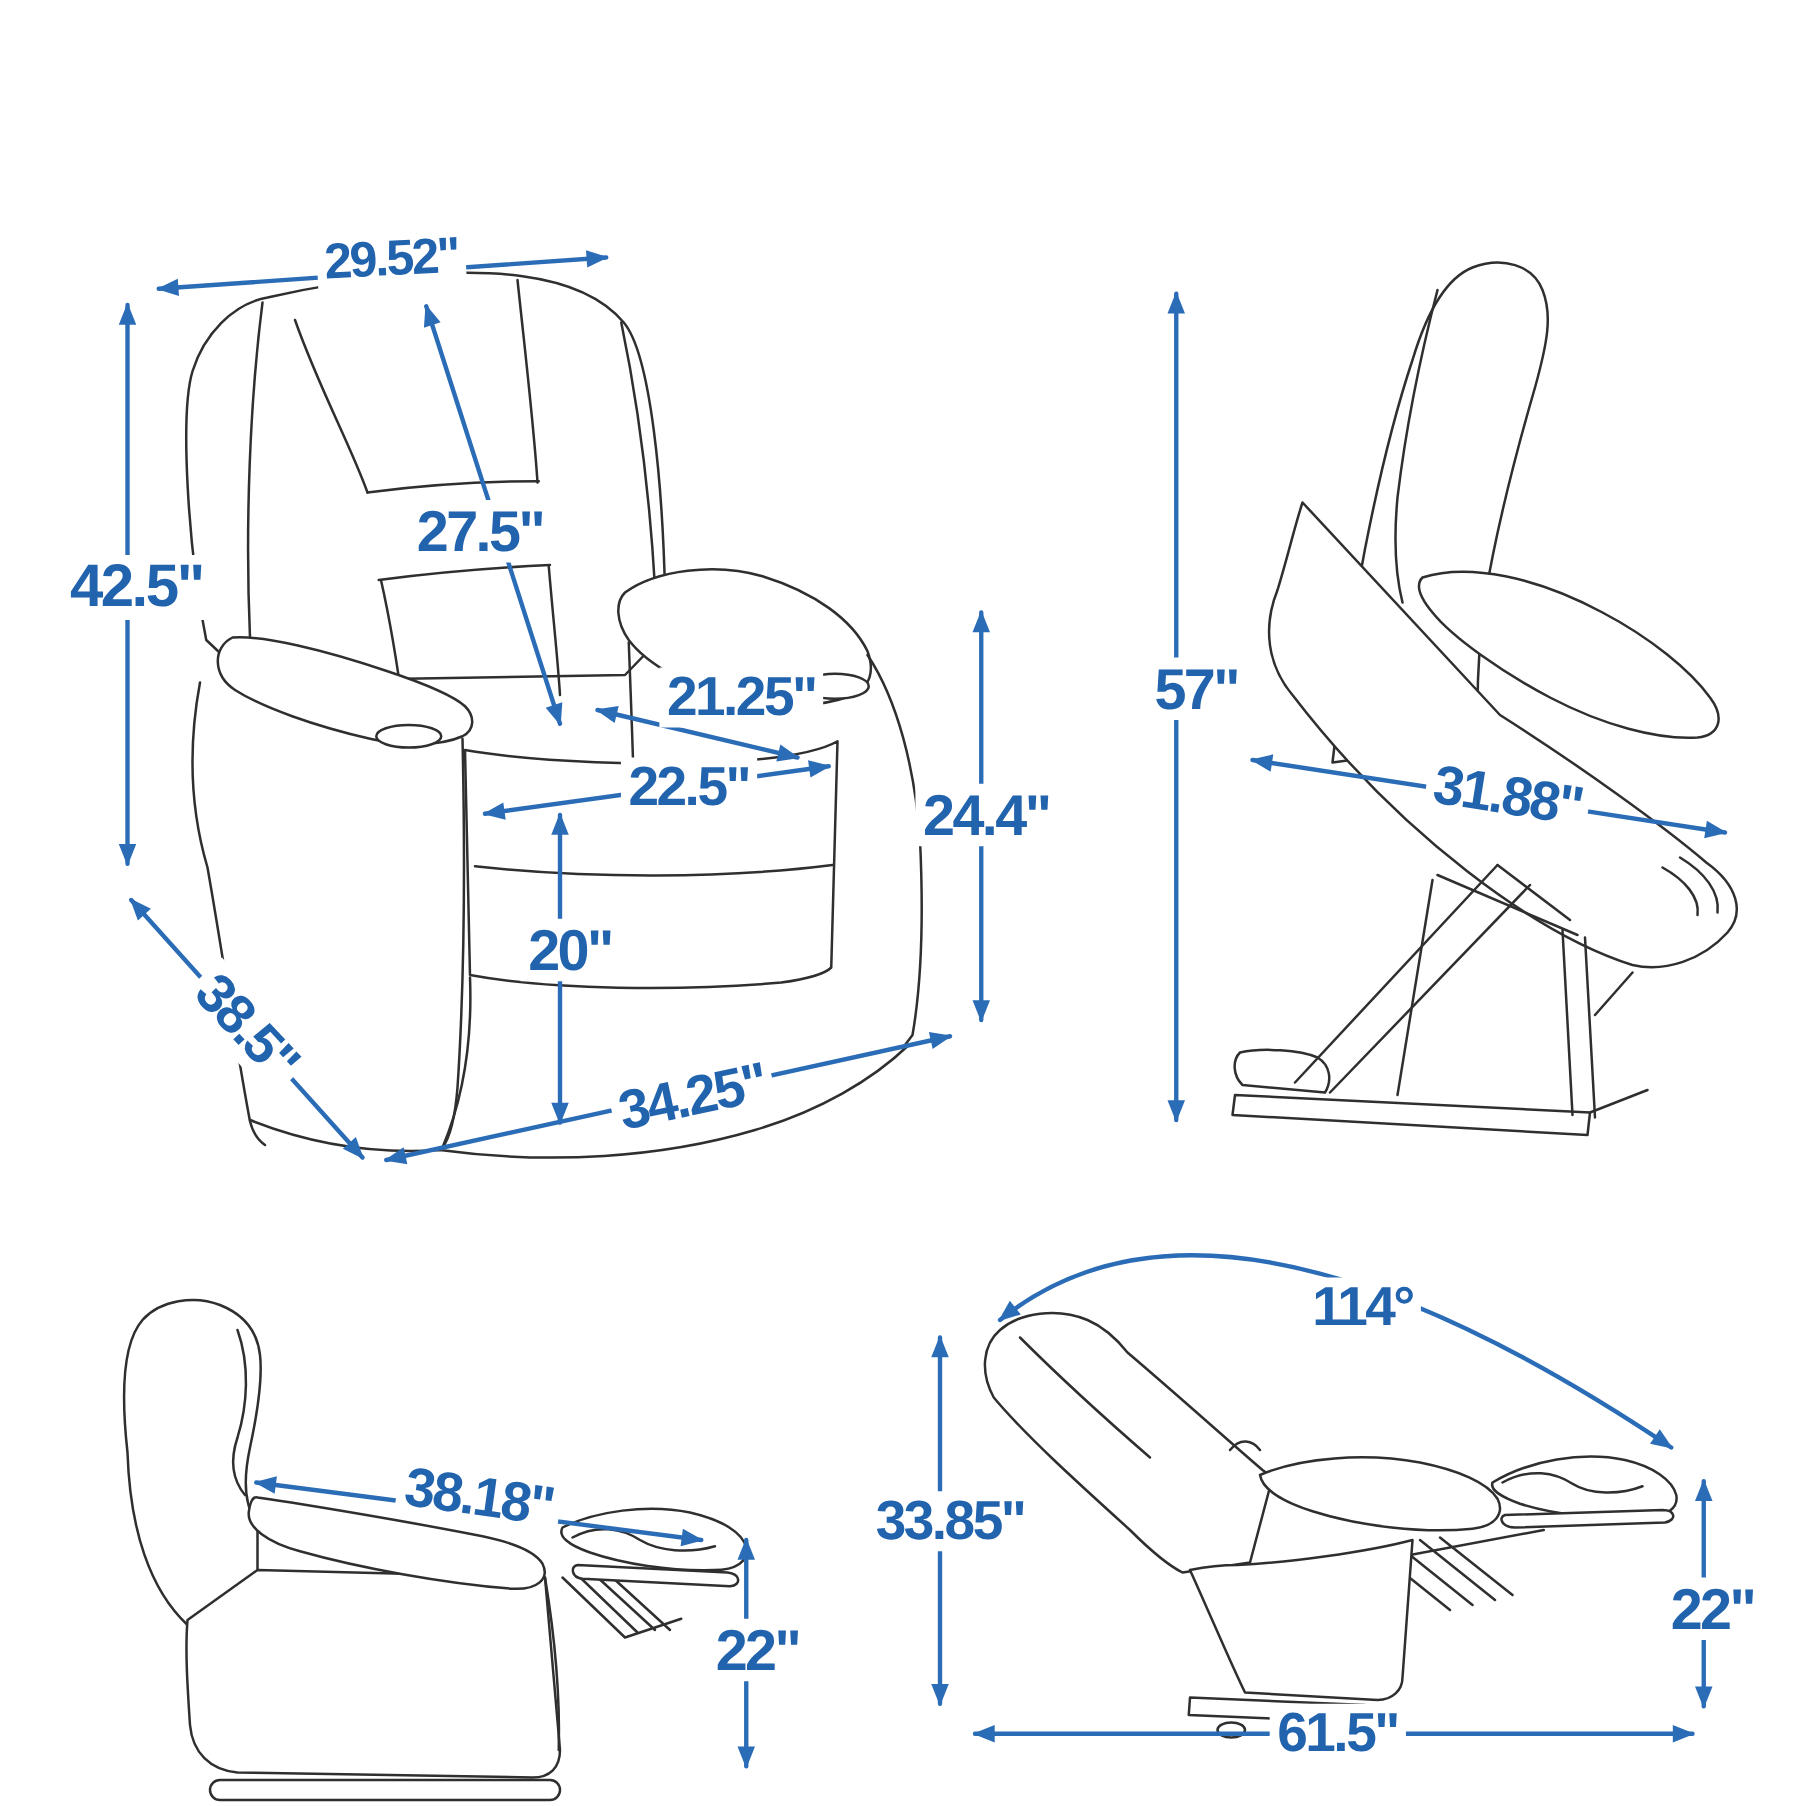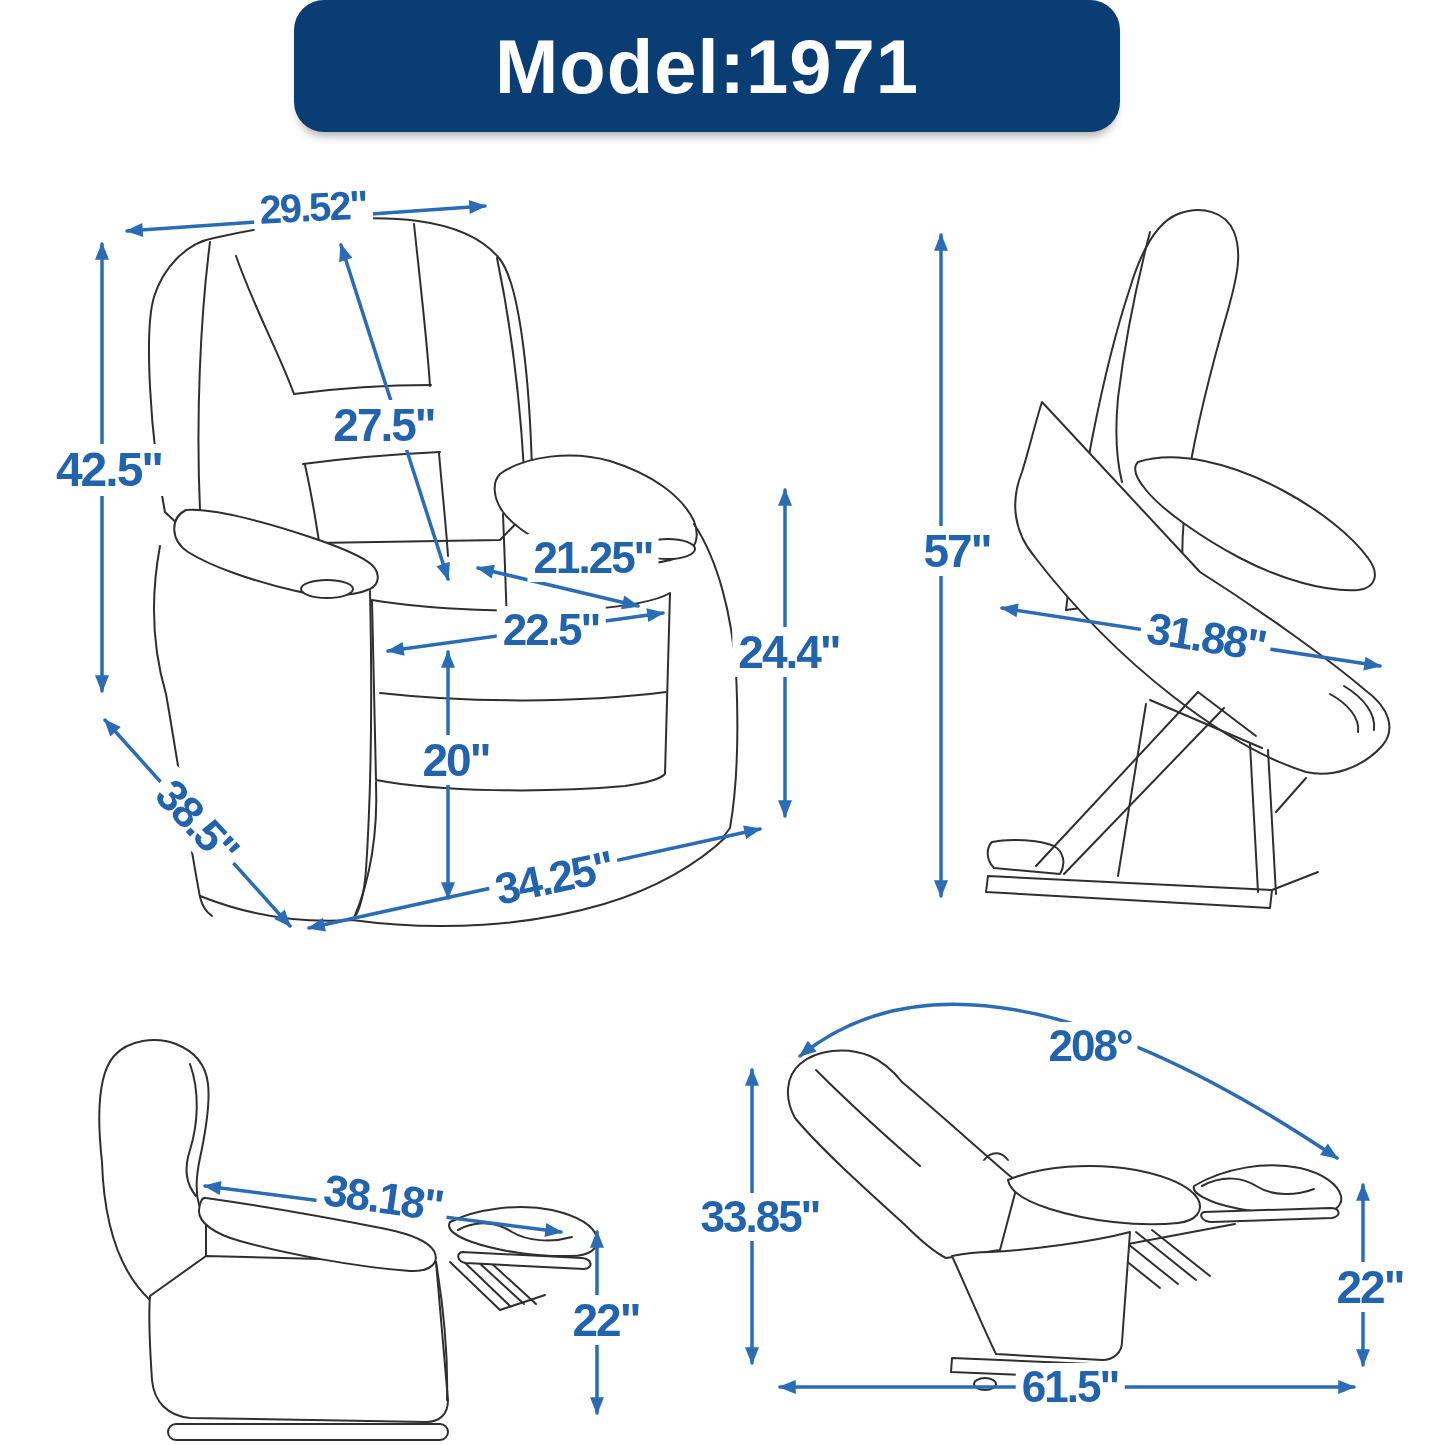--- a/index.html
+++ b/index.html
@@ -18,23 +18,20 @@
     background:#ffffff;color:#2263ae;font-weight:bold;line-height:1;
     padding:2px 6px;white-space:nowrap;letter-spacing:-2px;font-size:44px;
   }
   .fs40{font-size:40px}.fs44{font-size:44px}.fs46{font-size:46px}.fs48{font-size:48px}
 </style>
 </head>
 <body>
 
 <div class="canvas">
 
-  <div class="banner">
-    <span class="title">Model:1971</span>
-  </div>
 
   <svg class="art" viewBox="0 0 1445 1445">
     <defs>
       <marker id="ah" viewBox="0 0 10 10" refX="9" refY="5" markerWidth="6.4" markerHeight="5" orient="auto-start-reverse" markerUnits="strokeWidth">
         <path d="M0,1 L10,5 L0,9 Z" fill="#2b6cb7"></path>
       </marker>
     </defs>
 
     <g fill="white" stroke="#2f2f2f" stroke-width="2" stroke-linecap="round" stroke-linejoin="round">
 
@@ -190,18 +187,18 @@
   <div class="dim-label fs46" style="left:456px;top:760px">20"</div>
   <div class="dim-label fs44" style="left:197px;top:822px;--r:47deg">38.5"</div>
   <div class="dim-label fs44" style="left:554px;top:878px;--r:-12deg">34.25"</div>
 
   <div class="dim-label fs46" style="left:957px;top:551px">57"</div>
   <div class="dim-label fs44" style="left:1206px;top:637px;--r:9deg">31.88"</div>
 
   <div class="dim-label fs44" style="left:383px;top:1198px;--r:8deg">38.18"</div>
   <div class="dim-label fs46" style="left:606px;top:1320px">22"</div>
 
-  <div class="dim-label fs44" style="left:1090px;top:1046px">208°</div>
+  <div class="dim-label fs44" style="left:1090px;top:1046px">114°</div>
   <div class="dim-label fs44" style="left:760px;top:1217px">33.85"</div>
   <div class="dim-label fs46" style="left:1370px;top:1287px">22"</div>
   <div class="dim-label fs44" style="left:1070px;top:1387px">61.5"</div>
 
 </div>
 
 </body></html>

